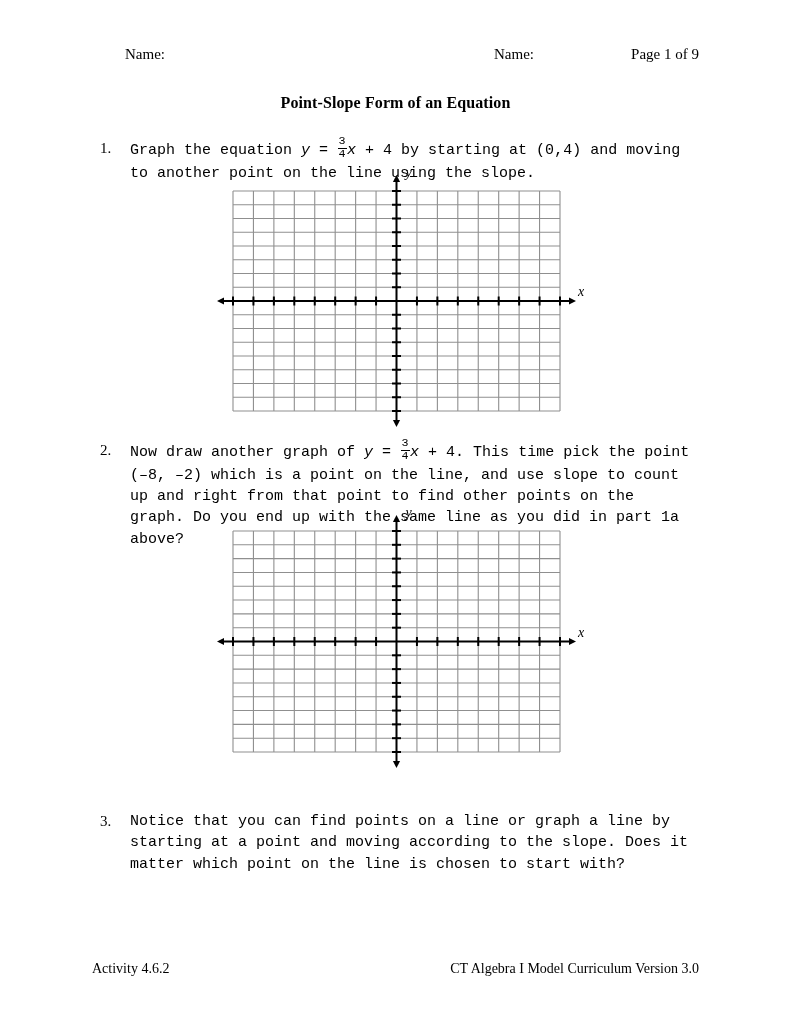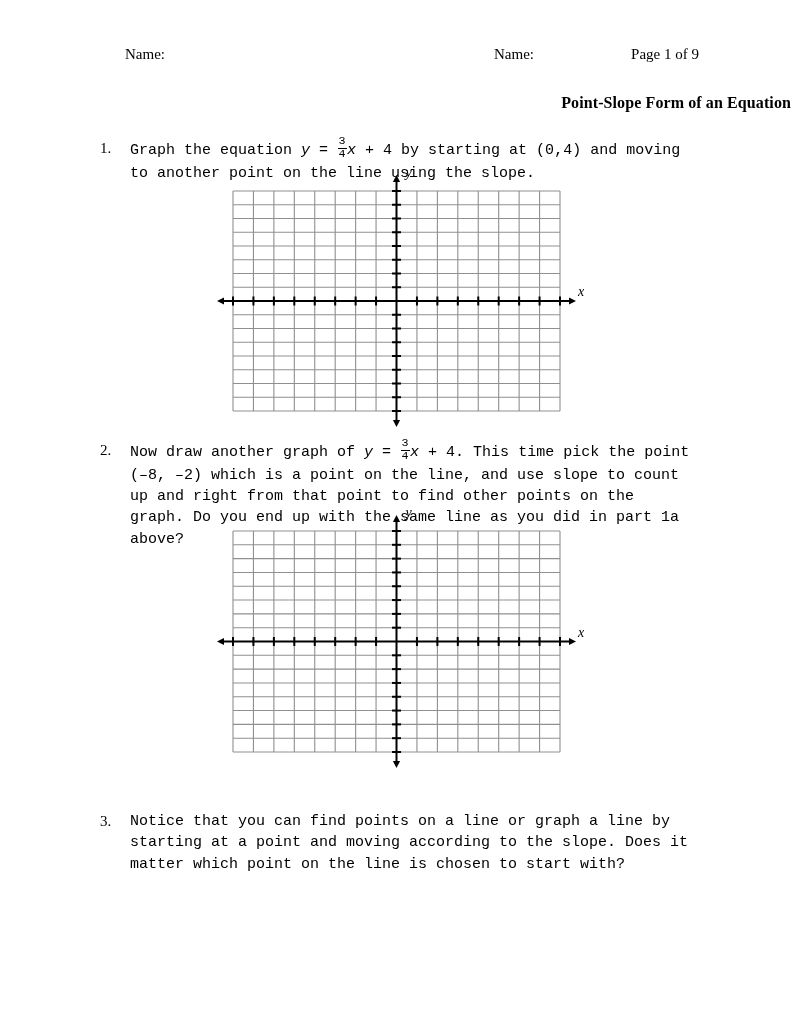--- a/index.html
+++ b/index.html
@@ -47,21 +47,21 @@
     top: 0;
     margin-left: 36px;
   }
 
   
   .doc-title {
     position: absolute;
     left: 0;
     right: 0;
     top: 94px;
-    text-align: right;
+    text-align: center;
     font-size: 16px;
     font-weight: bold;
     letter-spacing: 0.1px;
   }
 
   
   .problem {
     position: absolute;
     font-size: 15px;
     line-height: 1.42;
@@ -327,14 +327,18 @@
       <text class="axis-label-y" x="172.5" y="-14" font-family="Liberation Serif, serif" font-size="14" font-style="italic" fill="#000">y</text>
       <text class="axis-label-x" x="345" y="105.5" font-family="Liberation Serif, serif" font-size="14" font-style="italic" fill="#000">x</text>
     </svg>
   </div>
 
   <div class="problem" id="problem-3">
     <span class="marker">3.</span>
     <span class="body">Notice that you can find points on a line or graph a line by starting at a point and moving according to the slope. Does it matter which point on the line is chosen to start with?</span>
   </div>
 
+  <div class="footer">
+    <span class="activity">Activity 4.6.2</span>
+    <span class="curriculum">CT Algebra I Model Curriculum Version 3.0</span>
+  </div>
 
 </div>
 
 </body></html>

